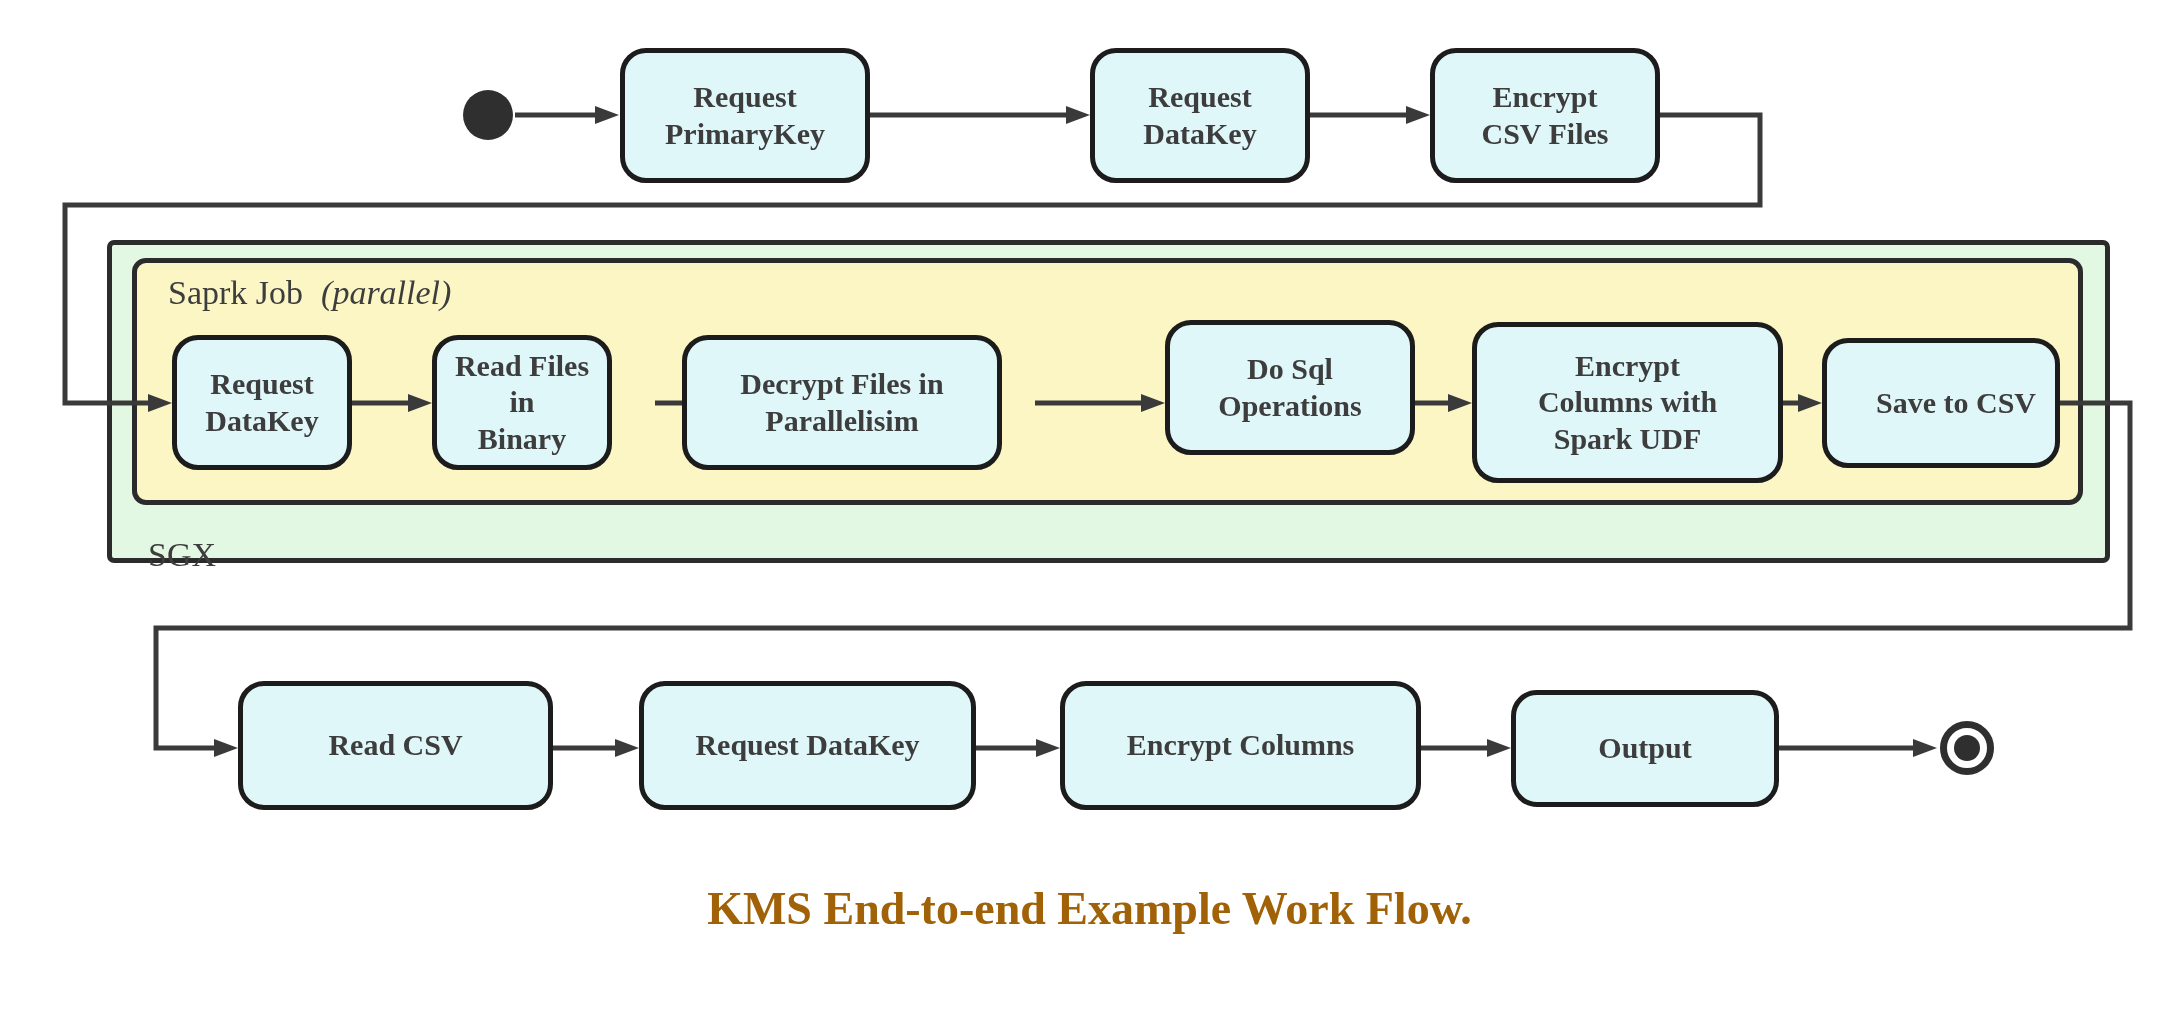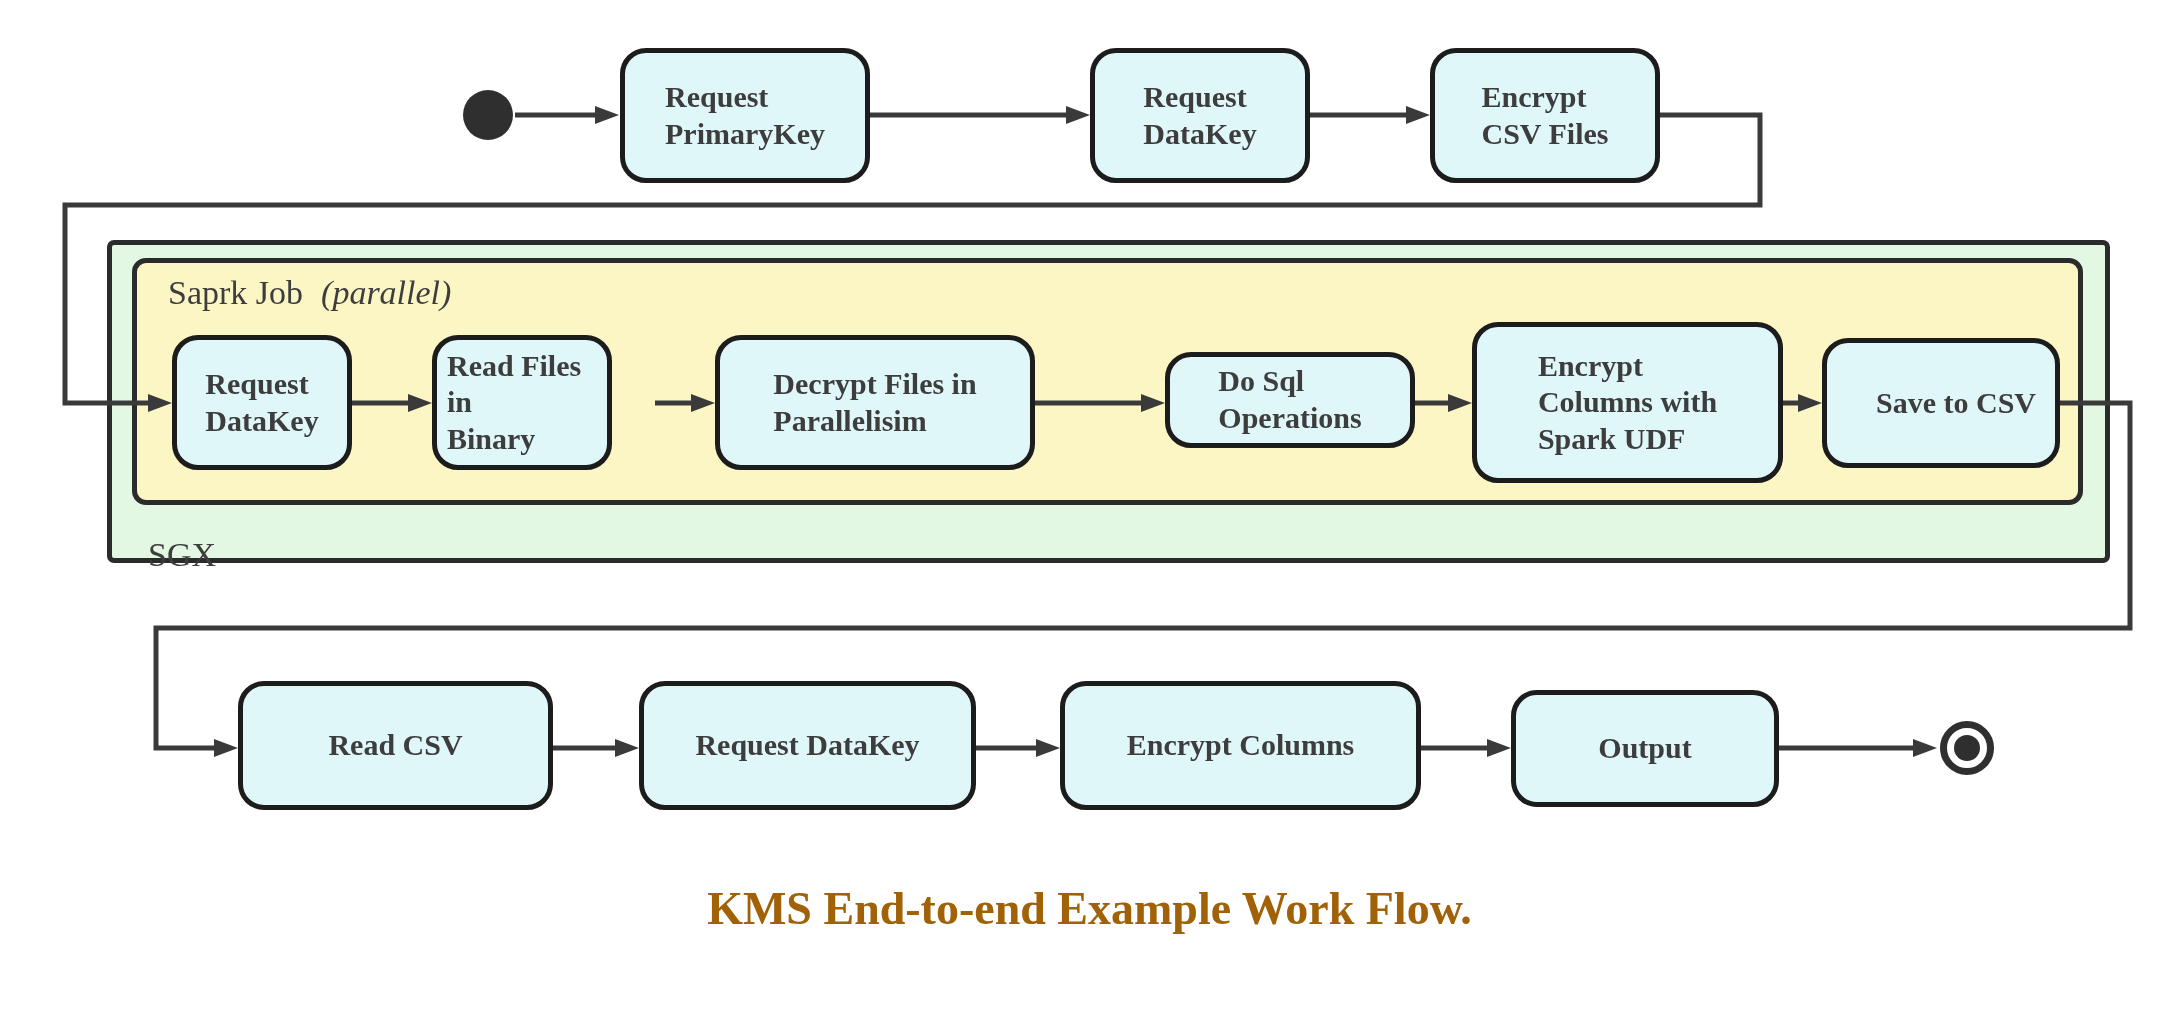--- a/index.html
+++ b/index.html
@@ -26,32 +26,32 @@
 
   
   svg.edges { position:absolute; left:0; top:0; z-index:4; }
   svg.edges polyline { fill:none; stroke:#3a3a3a; stroke-width:5; }
 
   
   .node {
     position:absolute; box-sizing:border-box; z-index:5;
     background:#e0f7fa; border:5px solid #1c1c1c; border-radius:26px;
     display:flex; align-items:center; justify-content:center;
-    color:#3d3d3d; font-size:30px; font-weight:700; 
+    color:#3d3d3d; font-size:30px; font-weight:700; text-align:center;
     line-height:1.22; white-space:pre-line; padding:4px 10px;
   }
   
   .n-t1 { left:620px;  top:48px; width:250px; height:135px; }
   .n-t2 { left:1090px; top:48px; width:220px; height:135px; }
   .n-t3 { left:1430px; top:48px; width:230px; height:135px; }
   
   .n-s1 { left:172px;  top:335px; width:180px; height:135px; }
   .n-s2 { left:432px;  top:335px; width:180px; height:135px; }
-  .n-s3 { left:715px;  top:335px; width:320px; height:135px; }
-  .n-s4 { left:1165px; top:352px; width:250px; height:96px; }
+  .n-s3 { left:682px;  top:335px; width:320px; height:135px; }
+  .n-s4 { left:1165px; top:320px; width:250px; height:135px; }
   .n-s5 { left:1472px; top:322px; width:311px; height:161px; }
   .n-s6 { left:1822px; top:338px; width:238px; height:130px;padding-left:40px; }
   
   .n-b1 { left:238px;  top:681px; width:315px; height:129px; }
   .n-b2 { left:639px;  top:681px; width:337px; height:129px; }
   .n-b3 { left:1060px; top:681px; width:361px; height:129px; }
   .n-b4 { left:1511px; top:690px; width:268px; height:117px; }
 
   
   .start-state {

